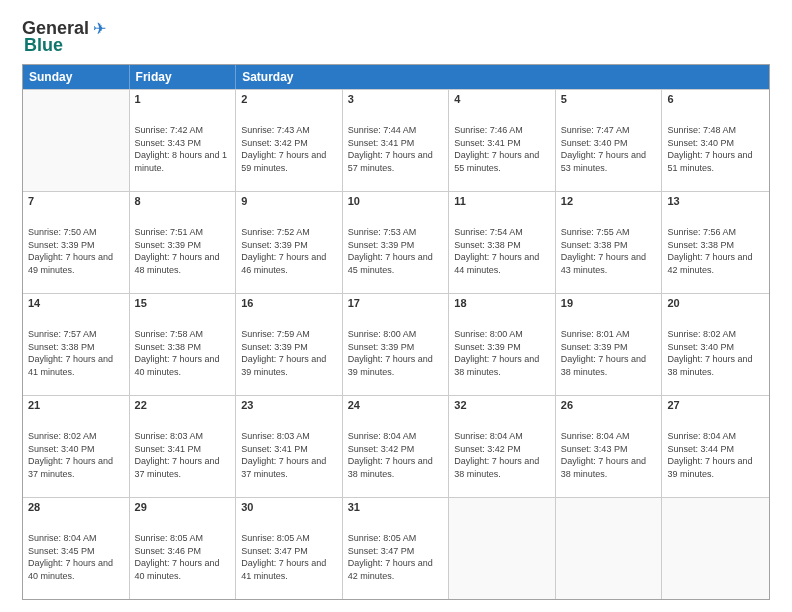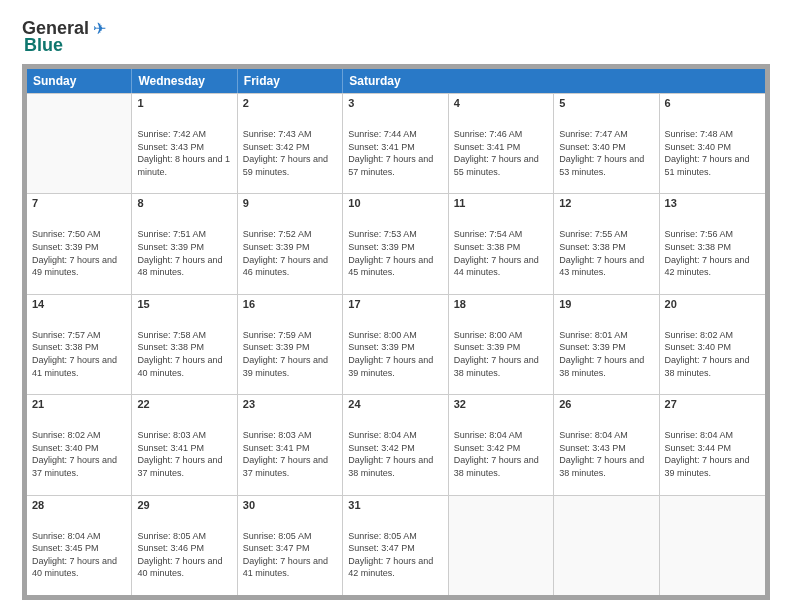--- a/index.html
+++ b/index.html
@@ -42,21 +42,21 @@
       color: #333;
     }
     .subtitle {
       font-size: 14px;
       color: #555;
     }
     .calendar {
       flex: 1;
       display: flex;
       flex-direction: column;
-      border: 5px solid #a3a3a3;
+      border: 1px solid #a3a3a3;
     }
     .cal-header {
       display: grid;
       grid-template-columns: repeat(7, 1fr);
       background: #2979c7;
     }
     .cal-header-cell {
       color: #fff;
       font-size: 12px;
       font-weight: bold;
@@ -114,21 +114,20 @@
     </div>
     <div class="title-section">
       <div class="month-title"></div>
       <div class="subtitle"></div>
     </div>
   </div>
 
   <div class="calendar">
     <div class="cal-header" id="cal-header">
         <div class="cal-header-cell">Sunday</div>
-        <div class="cal-header-cell">Wednesday</div>
         <div class="cal-header-cell">Friday</div>
         <div class="cal-header-cell">Saturday</div>
       </div>
     <div class="cal-body" id="cal-body">
         <div class="cal-row">
           <div class="cal-cell empty"></div>
           <div class="cal-cell">
             <span class="day-num">1</span>
             <div class="day-info">Sunrise: 7:42 AM<br>Sunset: 3:43 PM<br>Daylight: 8 hours and 1 minute.</div>
           </div>

